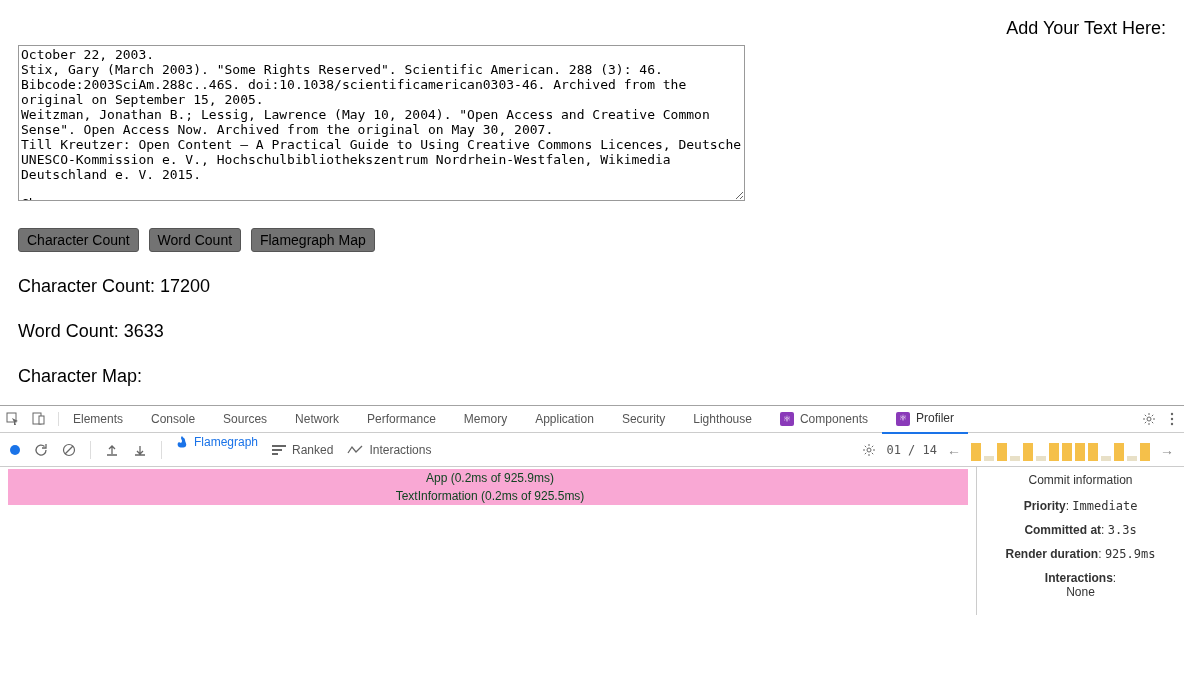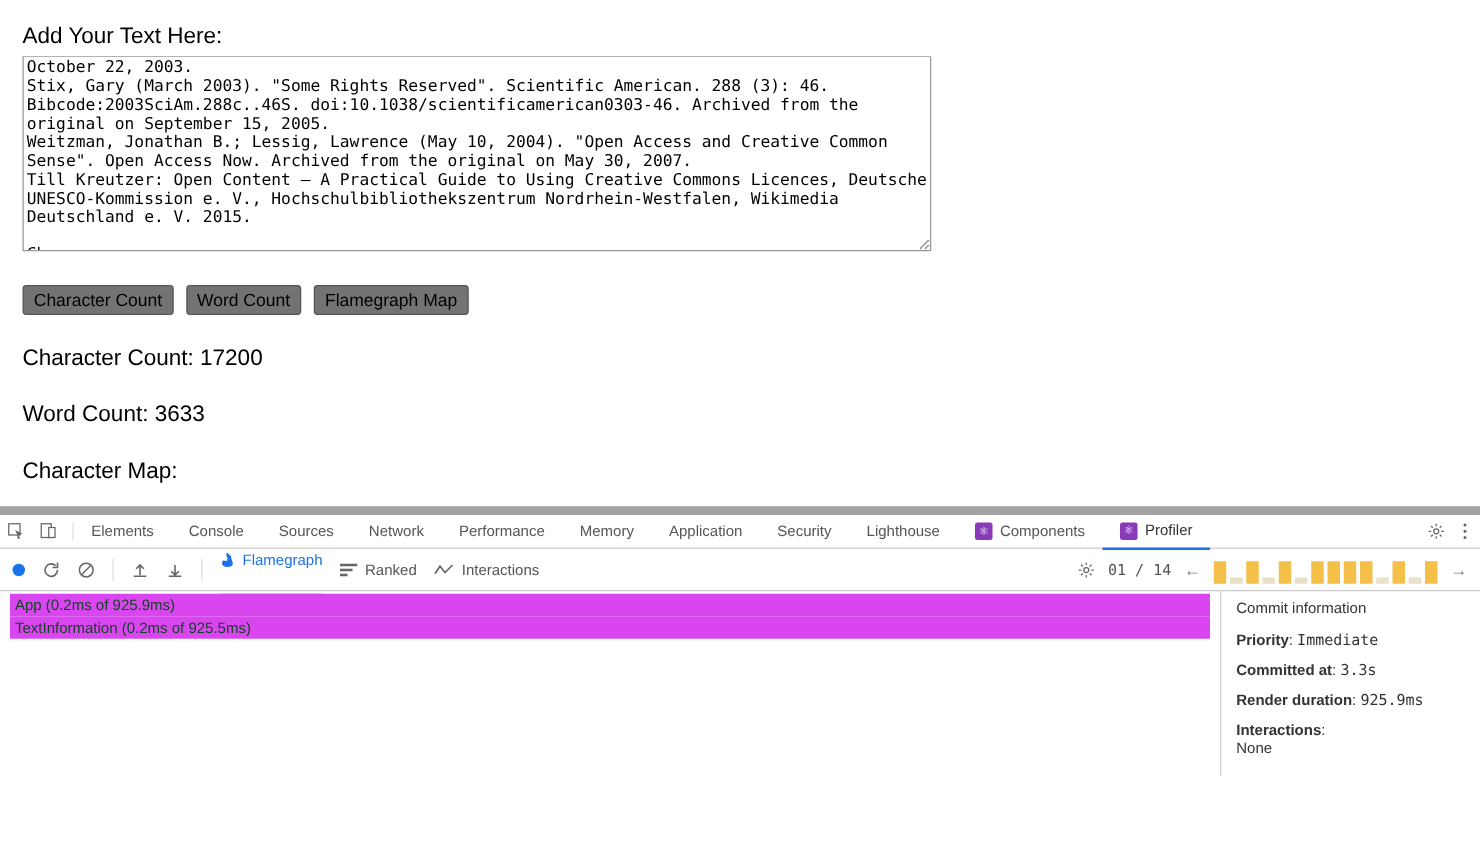--- a/index.html
+++ b/index.html
@@ -9,20 +9,21 @@
     font-size: 14px;
     color: #000;
     background: #fff;
   }
   .page {
     padding: 18px;
   }
   .heading {
     font-size: 18px;
     margin-bottom: 6px;
+    text-align: right;
   }
   .textarea {
     width: 727px;
     height: 156px;
     font-family: "Menlo", "Consolas", monospace;
     font-size: 13px;
     line-height: 1.15;
     padding: 2px 2px;
     border: 1px solid #999;
     resize: both;
@@ -43,24 +44,25 @@
     cursor: pointer;
   }
   .stat {
     font-size: 18px;
     margin-top: 24px;
   }
 
   
   .devtools {
     position: relative;
-    border-top: 7px solid #a3a3a3;
+    border-top: 1px solid #a3a3a3;
     font-size: 12px;
     color: #333;
     font-family: -apple-system, "Segoe UI", Arial, sans-serif;
+    text-align: center;
   }
   .dt-tabs {
     display: flex;
     align-items: center;
     height: 27px;
     border-bottom: 1px solid #ccc;
     padding: 0 6px;
     gap: 0;
   }
   .dt-left-icons {
@@ -180,21 +182,21 @@
   .flame-row {
     height: 18px;
     line-height: 18px;
     font-size: 12px;
     padding-left: 4px;
     margin-bottom: 0;
     color: #142;
     white-space: nowrap;
     overflow: hidden;
   }
-  .flame-row.teal { background: #d946ef; }
+  .flame-row.teal { background: #f9a8d4; }
   .flame-row.yellow { background: #f5c04a; }
 
   .info-col {
     width: 208px;
     border-left: 1px solid #ccc;
     padding: 6px 12px;
     font-size: 12px;
   }
   .info-title {
     font-weight: 400;

